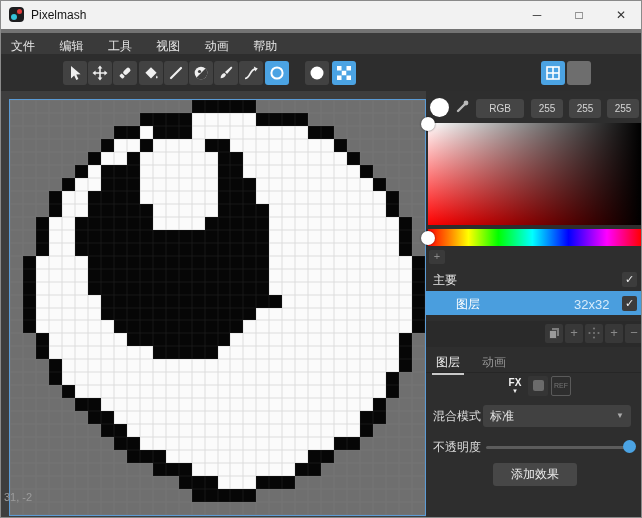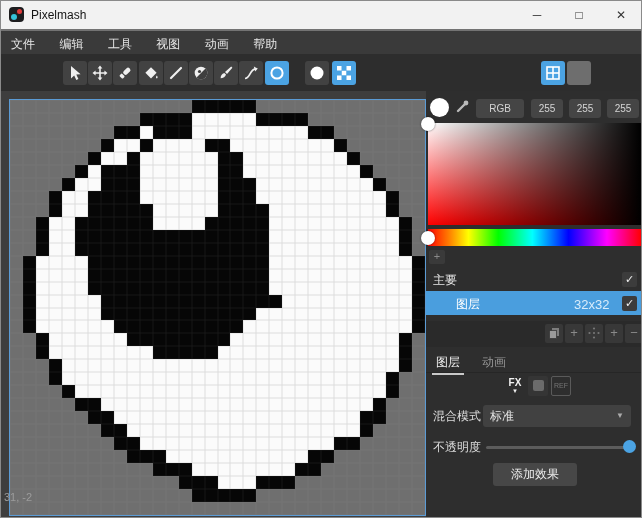--- a/index.html
+++ b/index.html
@@ -11,21 +11,21 @@
   }
   
   #titlebar { position:absolute; left:0; top:0; width:100%; height:28px; background:#f2f2f2; }
   #app-icon { position:absolute; left:8px; top:6px; width:15px; height:15px; background:#1d1d1f; border-radius:4px; }
   #app-icon .dot-red { position:absolute; right:2px; top:2px; width:5px; height:5px; border-radius:50%; background:#e23b3b; }
   #app-icon .dot-cyan { position:absolute; left:2px; bottom:2px; width:6px; height:6px; border-radius:50%; background:#35c2d8; }
   #window-title { position:absolute; left:30px; top:7px; font-size:12px; color:#151515; }
   .win-ctl { position:absolute; top:0; width:40px; height:28px; text-align:center; line-height:28px; font-size:12px; color:#333; cursor:default; }
   #btn-min { right:84px; } #btn-max { right:42px; } #btn-close { right:0; }
   
-  #menubar { position:absolute; left:0; top:28px; width:100%; height:25px; background:#3a3a3a; border-top:2px solid #737373; }
+  #menubar { position:absolute; left:0; top:28px; width:100%; height:25px; background:#3a3a3a; border-top:4px solid #737373; }
   .menu-item { display:inline-block; padding:5px 10px 0 10px; font-size:12px; color:#e6e6e6; }
   
   #toolbar { position:absolute; left:0; top:53px; width:100%; height:37px; background:#2d2d2d; }
   .tool-btn { position:absolute; top:7px; width:24px; height:24px; background:#424242; border-radius:3px; display:flex; align-items:center; justify-content:center; }
   .tool-btn.selected { background:#4ba3e3; }
   .tool-btn svg { display:block; }
   #size-slider-track { position:absolute; left:362px; top:70px; width:64px; height:3px; background:#5c5c5c; border-radius:2px; }
   #size-slider-thumb { position:absolute; left:419px; top:64px; width:14px; height:14px; border-radius:50%; background:#4ba3e3; }
   .size-field { position:absolute; top:60px; width:36px; height:20px; background:#414141; border-radius:3px; color:#cfcfcf; font-size:11px; text-align:center; line-height:20px; }
   #size-w { left:437px; } #size-h { left:487px; }

